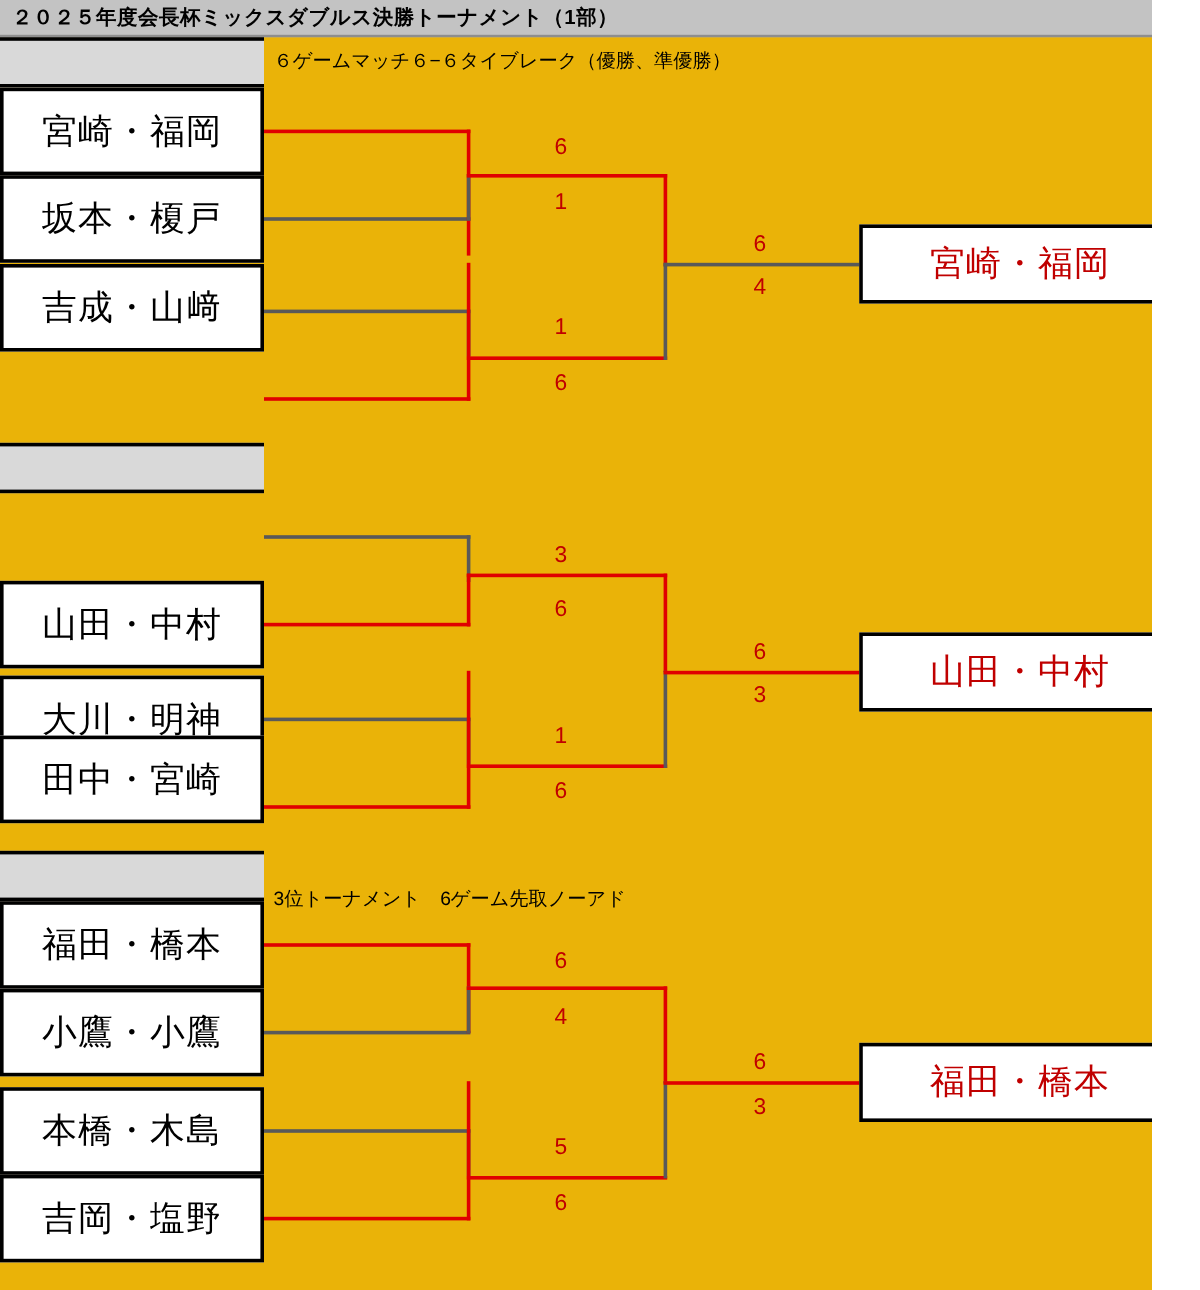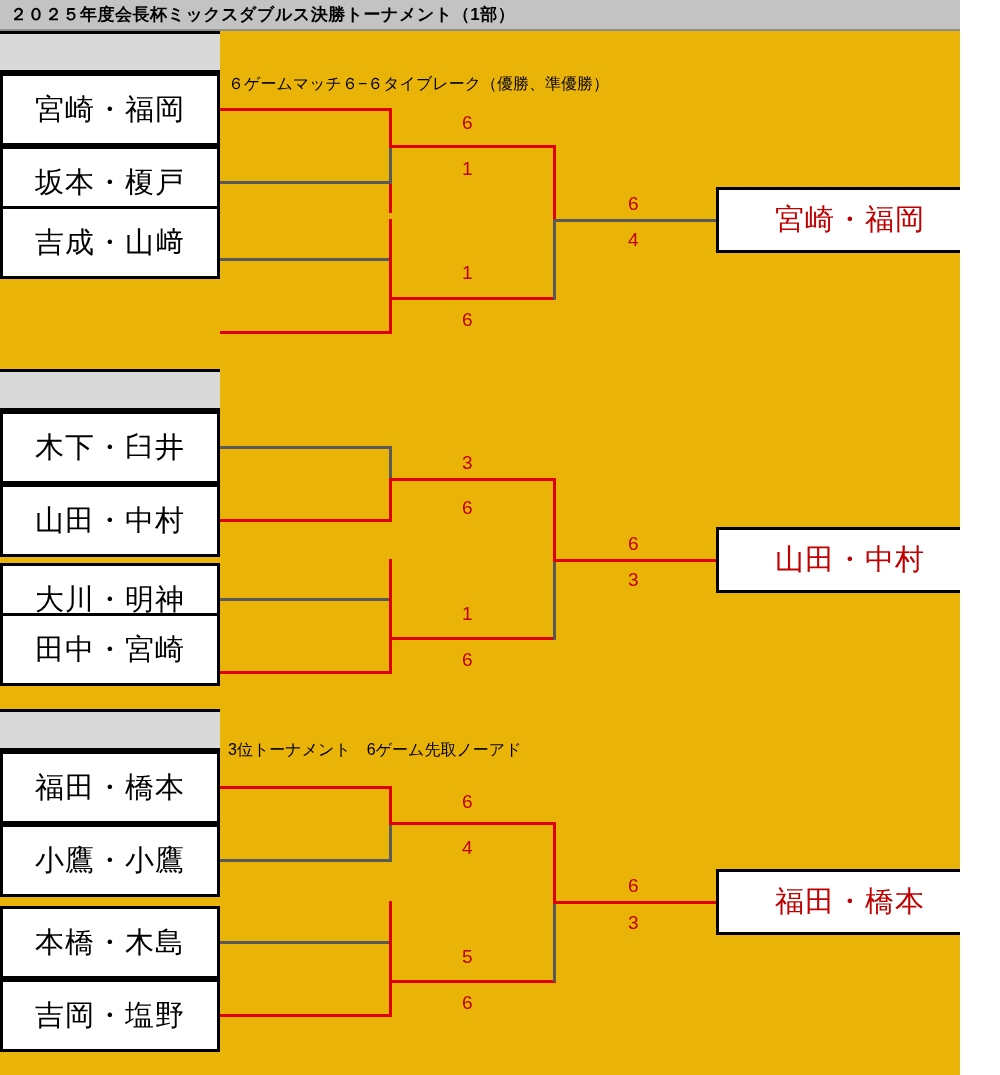--- a/index.html
+++ b/index.html
@@ -133,29 +133,29 @@
 <body>
 
 <div id="page">
 
   <div class="title-bar">
     <span class="title-text">２０２５年度会長杯ミックスダブルス決勝トーナメント（1部）</span>
   </div>
   <div class="page-edge"></div>
 
   <div class="band" style="top:31px;height:42px;"></div>
-  <div class="section-caption" style="left:228px;top:44px;margin-top:32px;">６ゲームマッチ６−６タイブレーク（優勝、準優勝）</div>
+  <div class="section-caption" style="left:228px;top:44px;">６ゲームマッチ６−６タイブレーク（優勝、準優勝）</div>
 
   <div class="team-box" style="top:73px;">
     <span class="team-name">宮崎・福岡</span>
   </div>
   <div class="team-box" style="top:146px;">
     <span class="team-name">坂本・榎戸</span>
   </div>
-  <div class="team-box" style="top:206px;">
+  <div class="team-box" style="top:220px;">
     <span class="team-name">吉成・山﨑</span>
   </div>
 
   <div class="line h red" style="left:220px;top:108px;width:172px;"></div>
   <div class="line h gray" style="left:220px;top:181px;width:172px;"></div>
   <div class="line v red" style="left:389px;top:108px;height:105px;"></div>
   <div class="line v gray" style="left:389px;top:145px;height:39px;"></div>
   <span class="score" style="left:462px;top:113px;">6</span>
   <span class="score" style="left:462px;top:159px;">1</span>
 
@@ -173,23 +173,20 @@
   <div class="line h gray" style="left:553px;top:219px;width:163px;"></div>
   <span class="score" style="left:628px;top:194px;">6</span>
   <span class="score" style="left:628px;top:230px;">4</span>
 
   <div class="winner-box" style="left:716px;top:187px;">
     <span class="winner-name">宮崎・福岡</span>
   </div>
 
   <div class="band" style="top:369px;height:42px;"></div>
 
-  <div class="team-box" style="top:411px;">
-    <span class="team-name">木下・臼井</span>
-  </div>
   <div class="team-box" style="top:484px;">
     <span class="team-name">山田・中村</span>
   </div>
   <div class="team-box" style="top:563px;">
     <span class="team-name">大川・明神</span>
   </div>
   <div class="team-box" style="top:613px;">
     <span class="team-name">田中・宮崎</span>
   </div>
 

